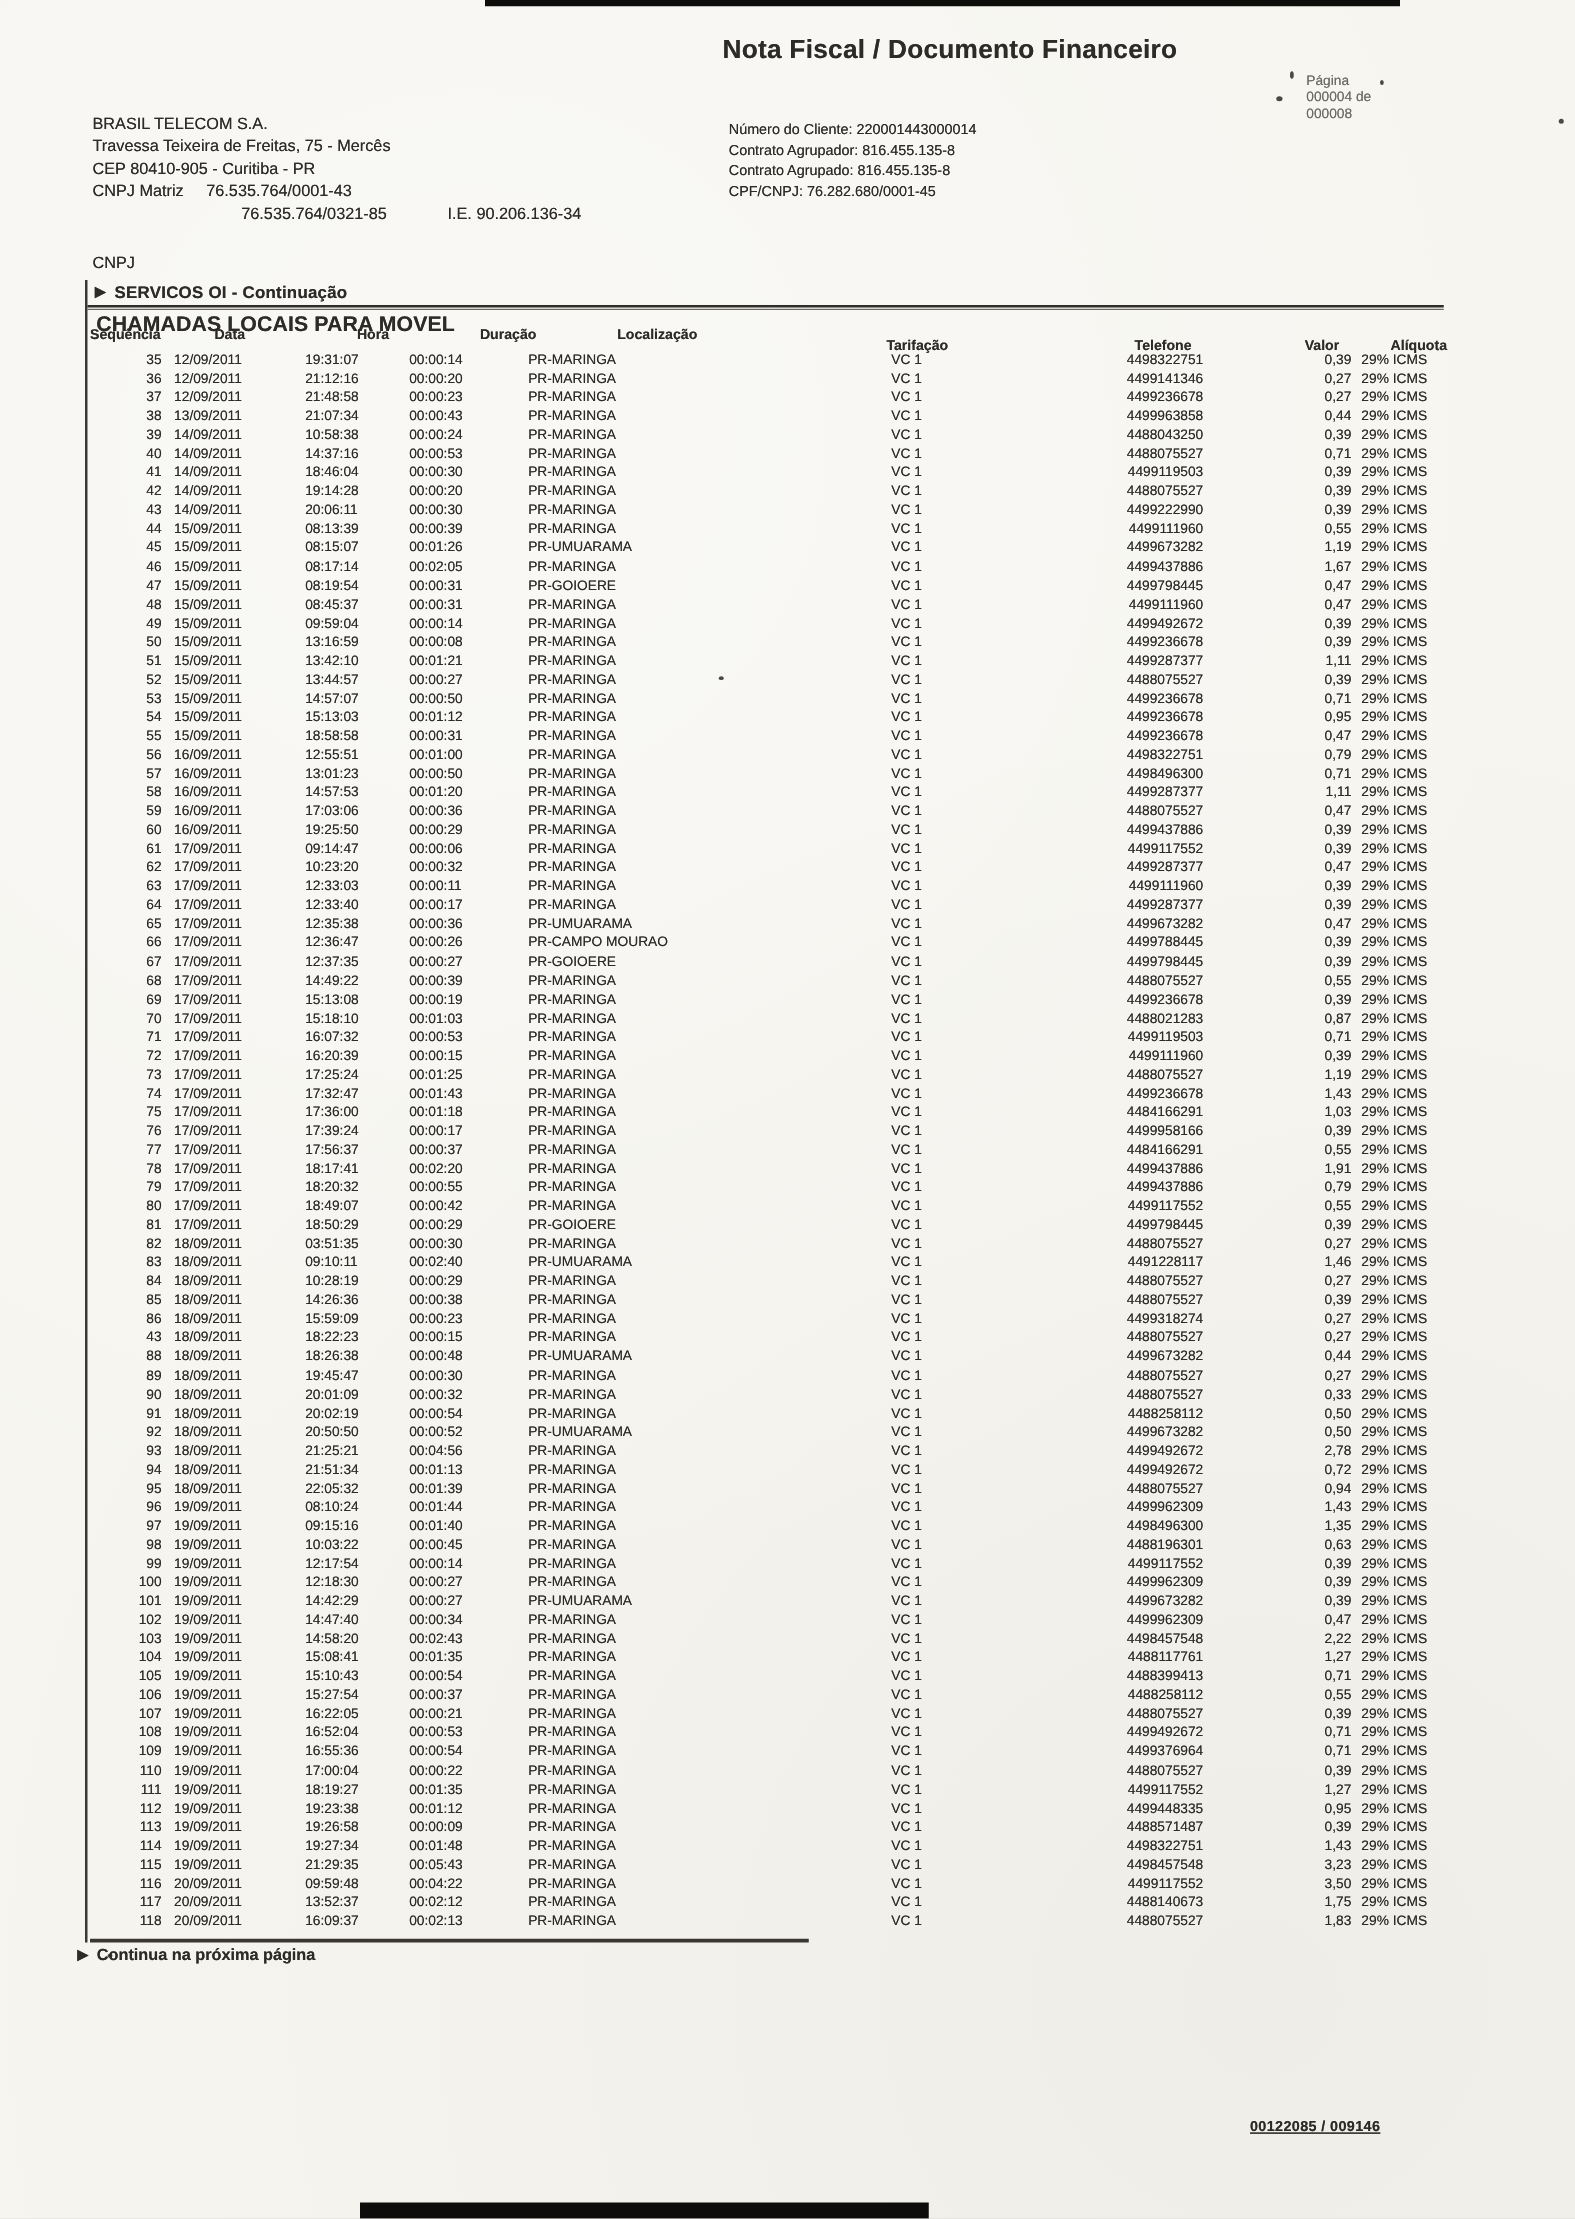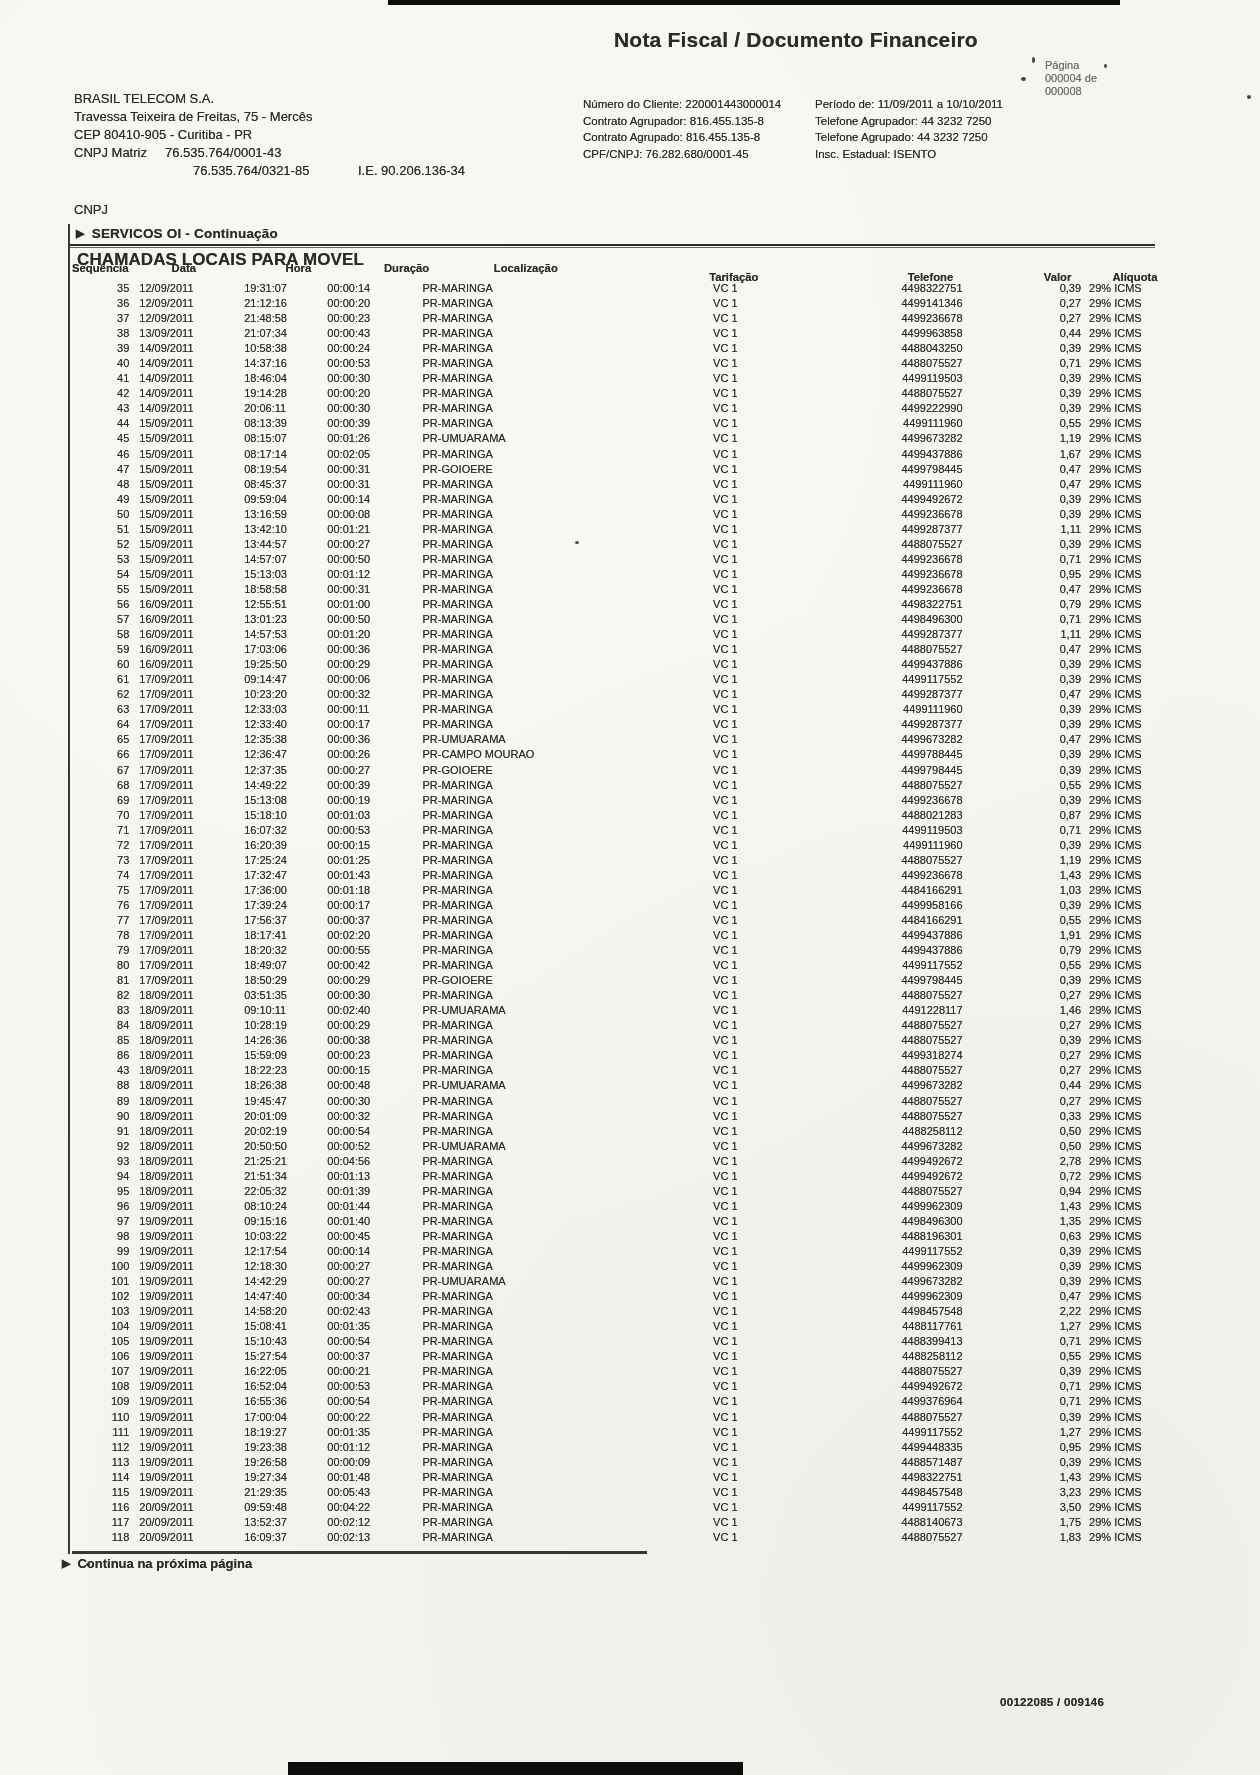--- a/index.html
+++ b/index.html
@@ -50,21 +50,21 @@
 
   <div class="bar" style="left:388px;top:0;width:732px;height:5px;"></div>
   <div class="bar" style="left:288px;top:1762px;width:455px;height:13px;"></div>
   <div class="speck" style="left:1032px;top:57px;width:3px;height:6px;"></div>
   <div class="speck" style="left:1021px;top:77px;width:5px;height:4px;"></div>
   <div class="speck" style="left:1104px;top:64px;width:3px;height:4px;"></div>
   <div class="speck" style="left:1247px;top:95px;width:4px;height:4px;"></div>
   <div class="speck" style="left:575px;top:541px;width:4px;height:3px;"></div>
   <div class="speck" style="left:86px;top:1563px;width:4px;height:3px;"></div>
 
-  <div class="abs title ink" style="left:614px;top:28px;">Nota Fiscal / Documento Financeiro</div>
+  <div class="abs title ink" style="left:578px;top:28px;">Nota Fiscal / Documento Financeiro</div>
 
   <div class="abs pagebox" style="left:1045px;top:22px;margin-top:37px;">
     <div>Página</div>
     <div>000004 de</div>
     <div>000008</div>
   </div>
 
   <div class="abs coline ink" style="left:74px;top:90px;width:470px;">
     <div>BRASIL TELECOM S.A.</div>
     <div>Travessa Teixeira de Freitas, 75 - Mercês</div>
@@ -79,26 +79,20 @@
       <span>I.E. 90.206.136-34</span>
     </div>
   </div>
 
   <div class="abs acct ink" style="left:583px;top:96px;width:228px;">
     <div>Número do Cliente: 220001443000014</div>
     <div>Contrato Agrupador: 816.455.135-8</div>
     <div>Contrato Agrupado: 816.455.135-8</div>
     <div>CPF/CNPJ: 76.282.680/0001-45</div>
   </div>
-  <div class="abs acct ink" style="left:815px;top:96px;width:240px;">
-    <div>Período de: 11/09/2011 a 10/10/2011</div>
-    <div>Telefone Agrupador: 44 3232 7250</div>
-    <div>Telefone Agrupado: 44 3232 7250</div>
-    <div>Insc. Estadual: ISENTO</div>
-  </div>
 
   <div class="abs vrule" style="left:68px;top:224px;width:2px;height:1330px;"></div>
   <div class="abs sectitle ink" style="left:76px;top:226px;">
     <span class="marker">▶</span><span>SERVICOS OI - Continuação</span>
   </div>
   <div class="abs hrule" style="left:70px;top:244px;width:1085px;height:2px;"></div>
   <div class="abs" style="left:70px;top:247px;width:1085px;height:1px;background:#6a6862;"></div>
   <div class="abs subtitle ink" style="left:77px;top:250px;">CHAMADAS LOCAIS PARA MOVEL</div>
 
   <div class="abs thead ink" style="left:72px;top:262px;width:1100px;gap:33px;">
@@ -1038,15 +1032,15 @@
         <span class="cell c-val">1,83</span>
         <span class="cell c-aliq">29% ICMS</span>
       </div>
     </div>
 
   <div class="abs" style="left:72px;top:1551px;width:575px;height:3px;background:#39372f;filter:blur(.4px);"></div>
 
   <div class="abs footer-cont ink" style="left:62px;top:1556px;">
     <span class="marker">▶</span><span>Continua na próxima página</span>
   </div>
-  <div class="abs doccode ink" style="left:1000px;top:1696px;">00122085 / 009146</div>
+  <div class="abs doccode ink" style="left:1000px;top:1696px;text-decoration:underline;">00122085 / 009146</div>
 
 </div>
 
 </body></html>

